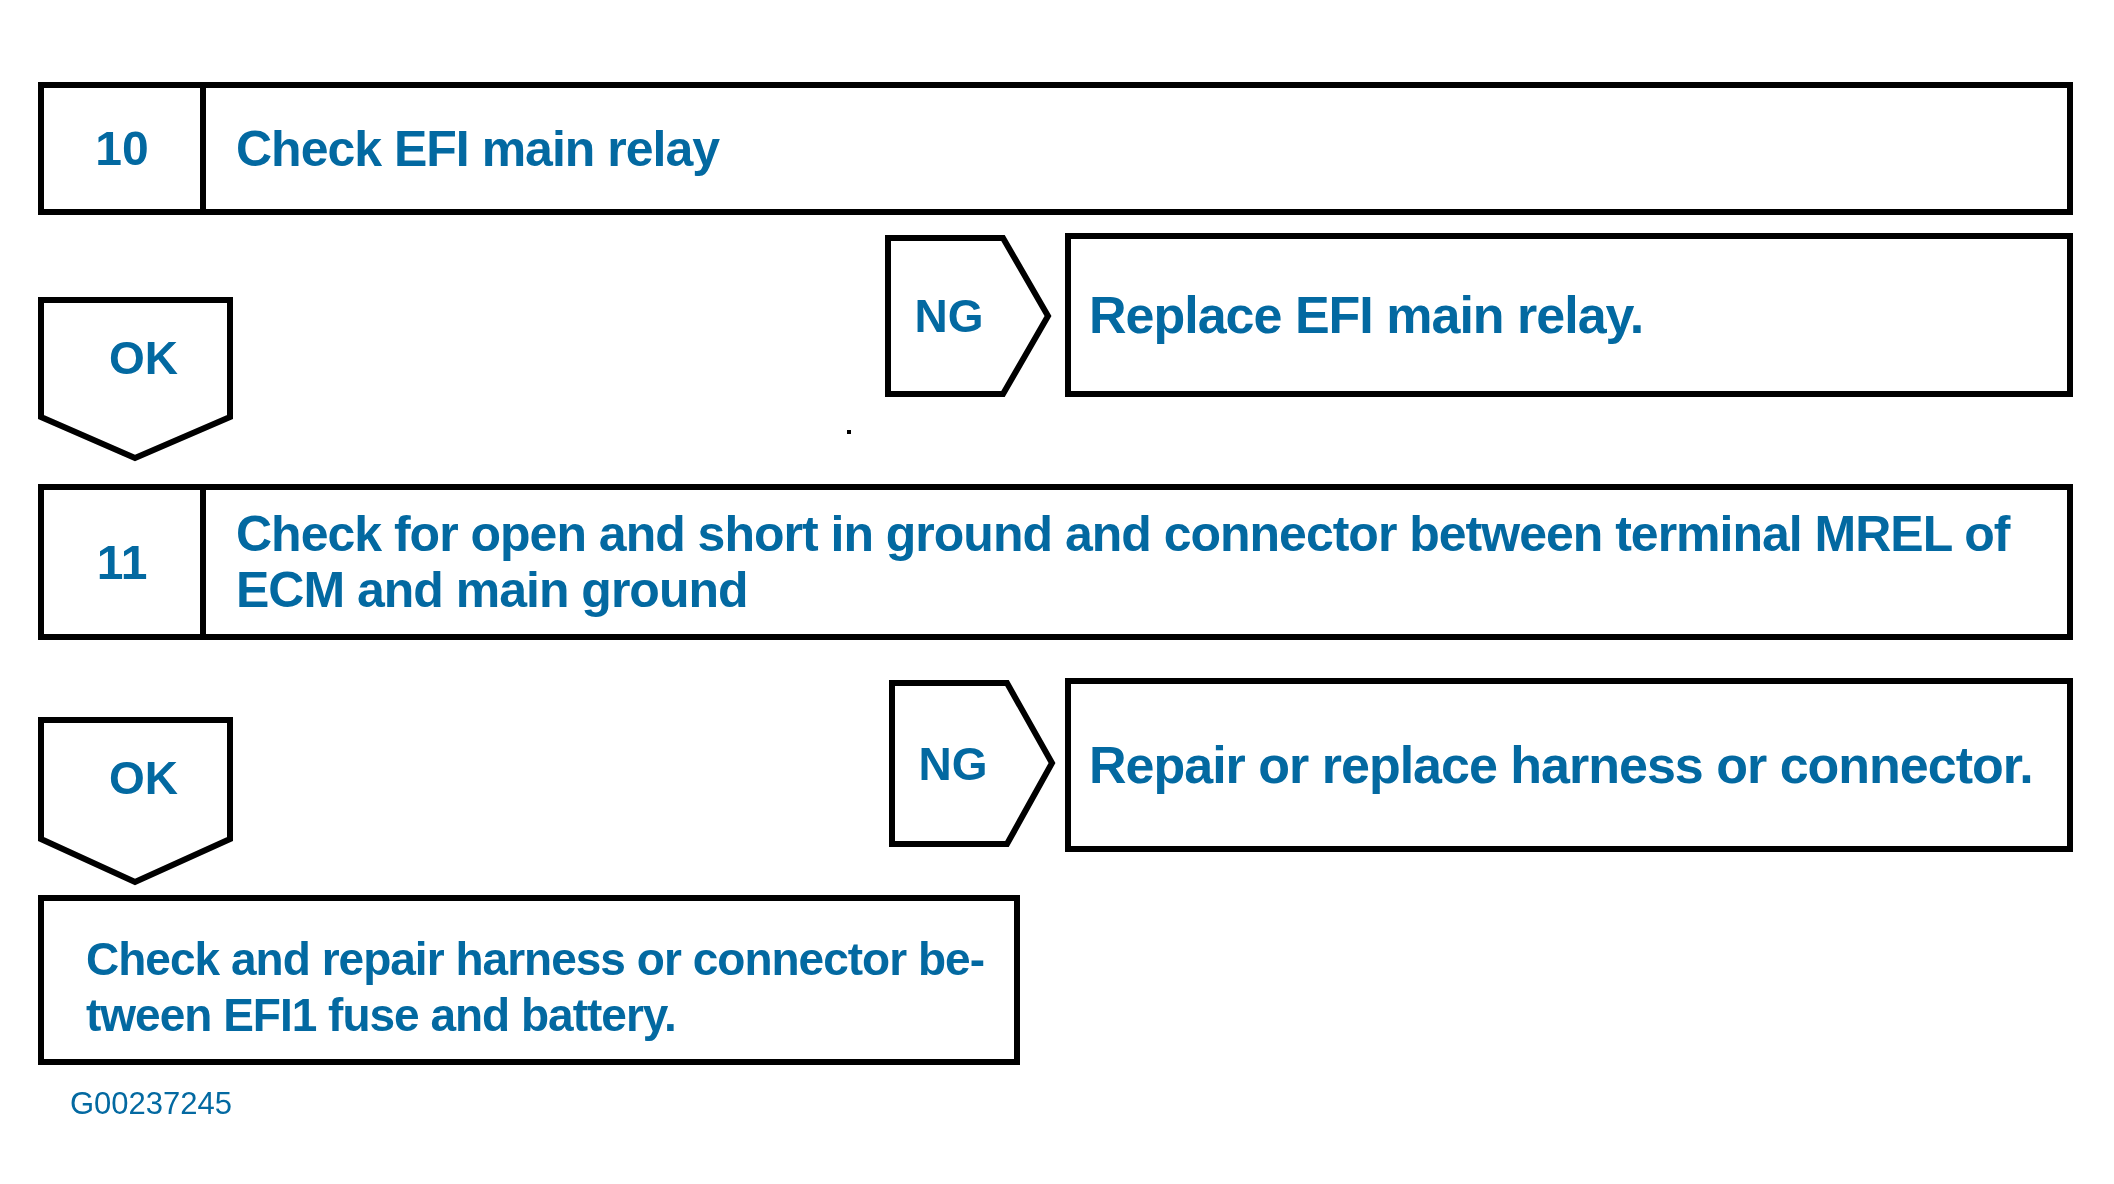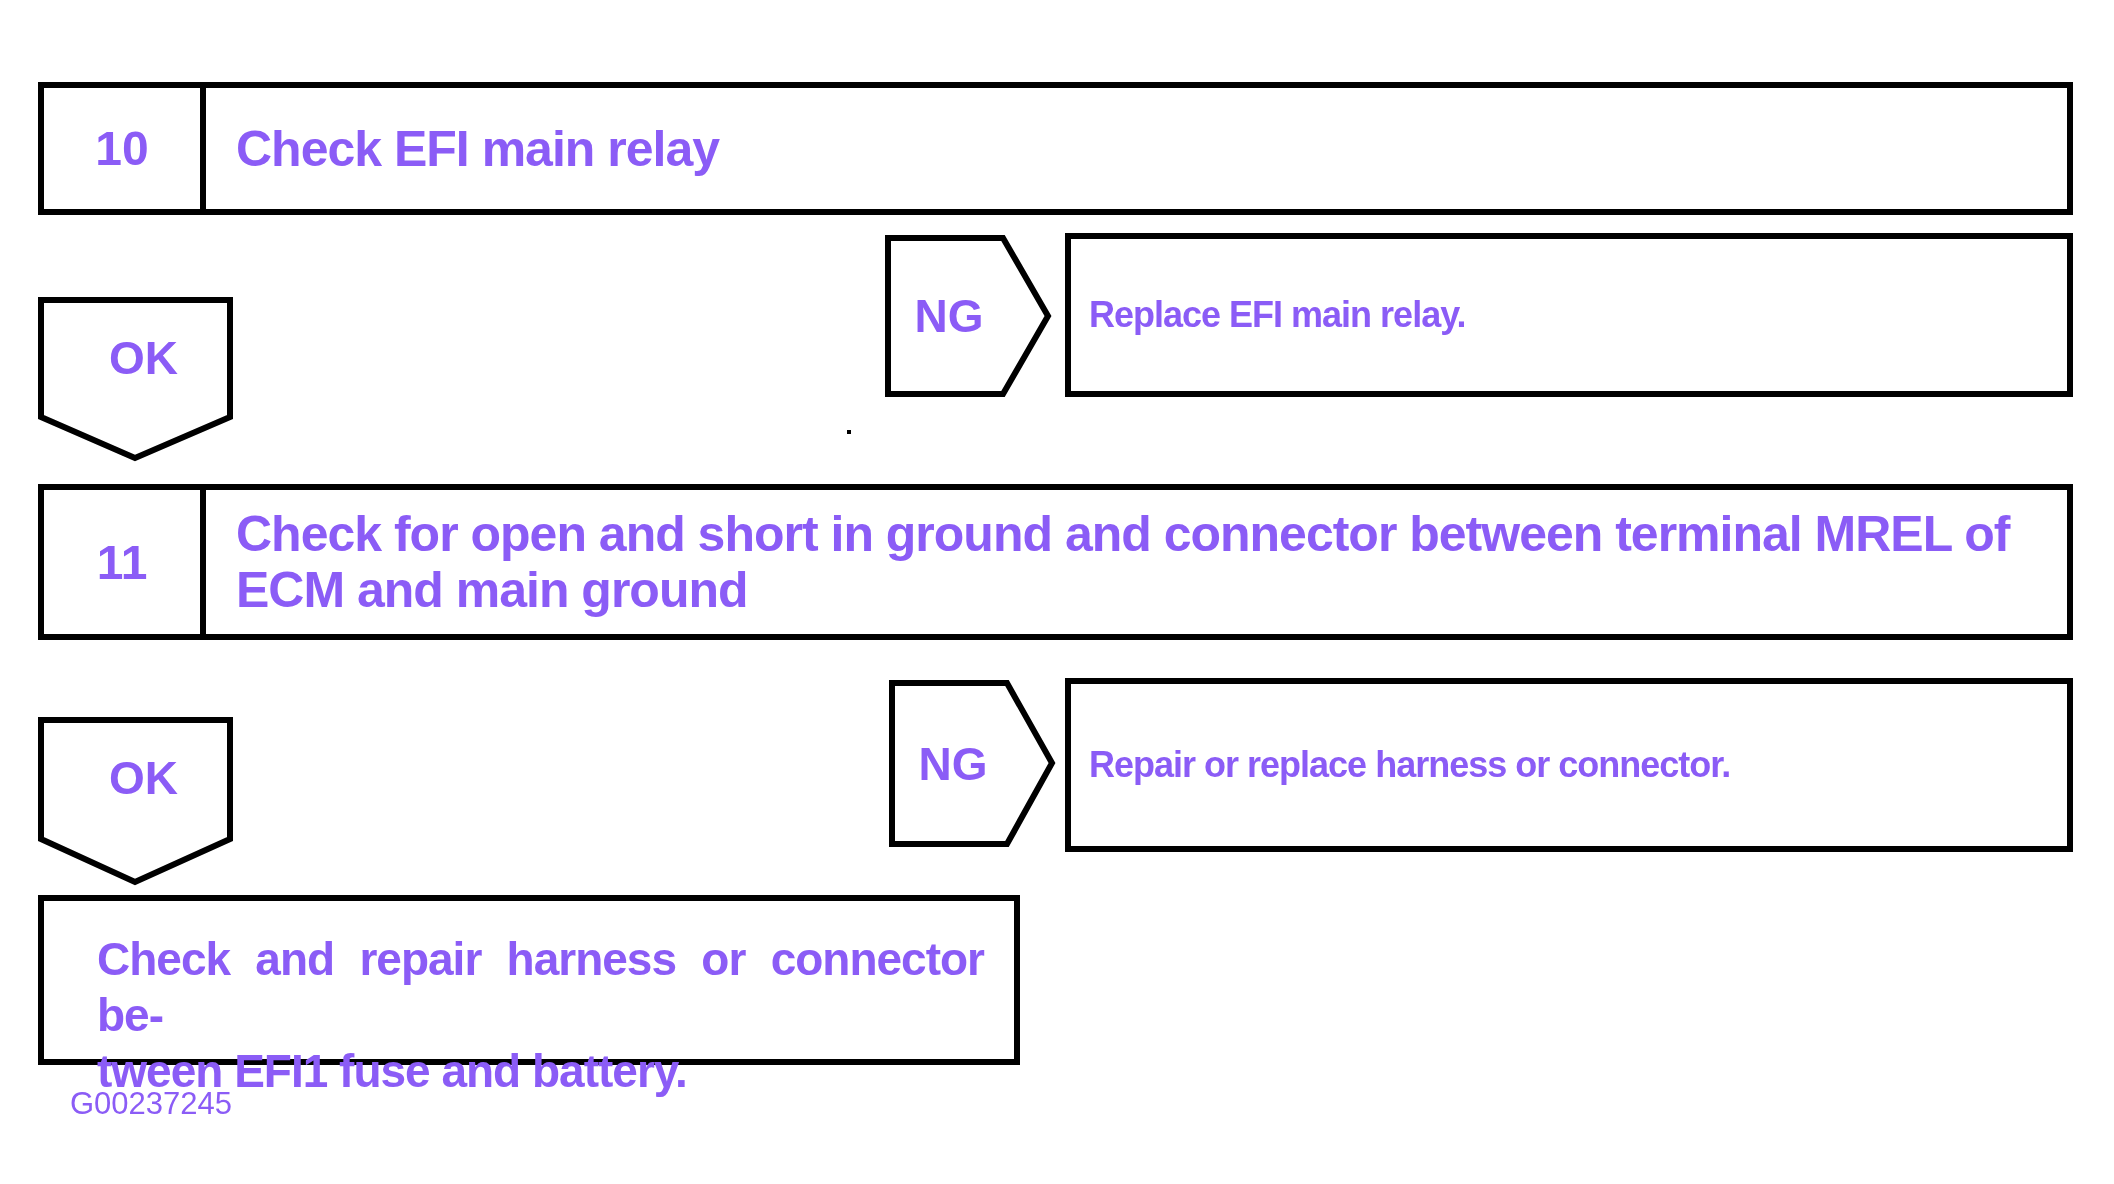--- a/index.html
+++ b/index.html
@@ -6,21 +6,21 @@
     margin: 0;
     padding: 0;
     background: #ffffff;
   }
   .canvas {
     position: relative;
     width: 2114px;
     height: 1184px;
     background: #ffffff;
     font-family: "Liberation Sans", sans-serif;
-    color: #8b5cf6;
+    color: #0369a1;
     overflow: hidden;
   }
 
   
   .step-box {
     position: absolute;
     left: 38px;
     width: 2035px;
     border: 6px solid #000;
     background: #fff;
@@ -54,21 +54,21 @@
   .result-box {
     position: absolute;
     left: 1065px;
     width: 1008px;
     border: 6px solid #000;
     background: #fff;
     box-sizing: border-box;
     display: flex;
     align-items: center;
     padding-left: 18px;
-    font-size: 36px;
+    font-size: 52px;
     font-weight: 700;
     letter-spacing: -1px;
   }
 
   
   .arrow {
     position: absolute;
   }
   .arrow svg { display: block; }
   .arrow .label {
@@ -93,21 +93,21 @@
   
   .final-box {
     position: absolute;
     left: 38px;
     top: 895px;
     width: 982px;
     height: 170px;
     border: 6px solid #000;
     background: #fff;
     box-sizing: border-box;
-    padding: 30px 30px 0 53px;
+    padding: 30px 30px 0 42px;
     font-size: 46px;
     font-weight: 700;
     letter-spacing: -1px;
     line-height: 56px;
   }
   .final-line-justified {
     text-align: justify;
     text-align-last: justify;
   }
 

